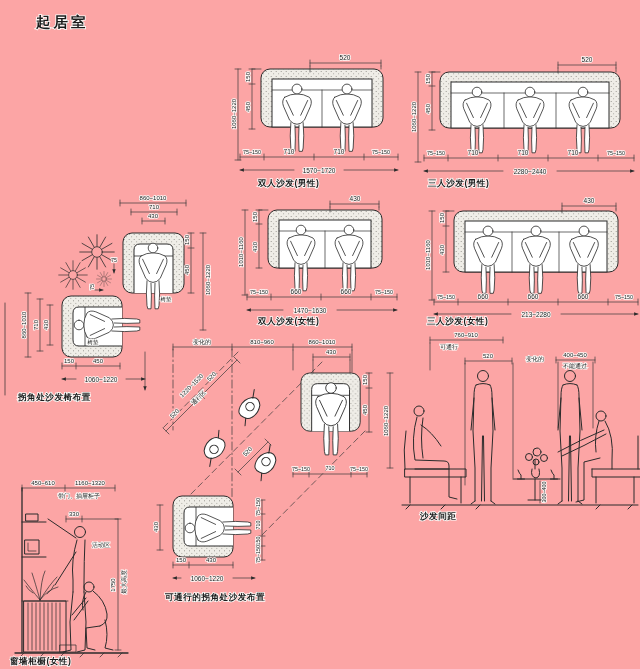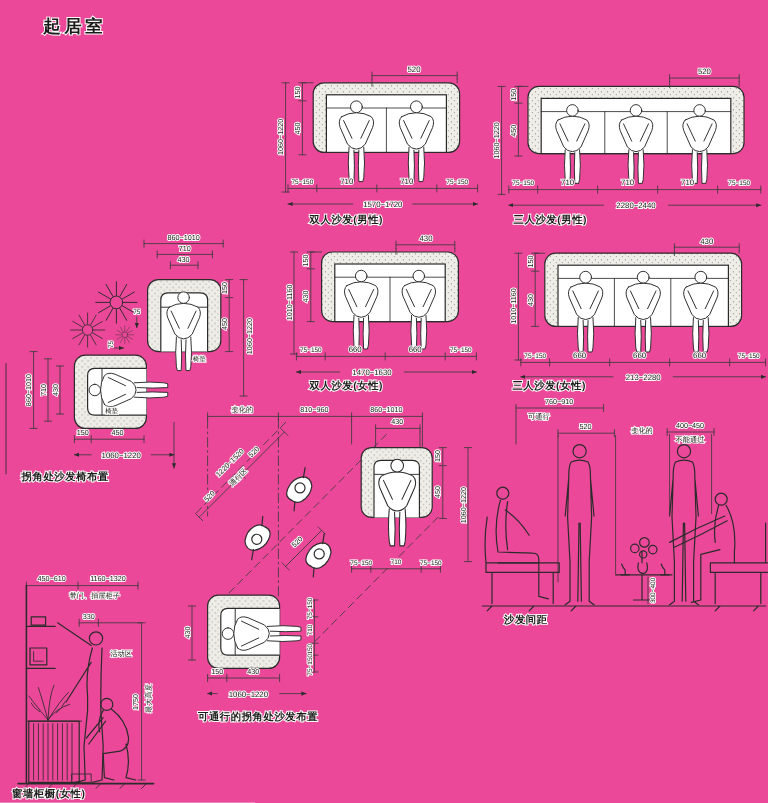--- a/index.html
+++ b/index.html
@@ -1,16 +1,16 @@
 <!DOCTYPE html>
 <html><head>
 <meta charset="utf-8">
 <style>
   html,body{margin:0;padding:0;background:#e8e8e8;}
-  #page{position:relative;width:640px;height:669px;background:#ec4899;overflow:hidden;
+  #page{position:relative;width:640px;height:669px;background:#fca5a5;overflow:hidden;
         font-family:"Liberation Sans","DejaVu Sans",sans-serif;}
   svg{display:block}
   .ln{fill:none;stroke:#2b2b2b;stroke-width:1;stroke-linecap:round;stroke-linejoin:round}
   .thin{stroke-width:.7}
   .dim{fill:none;stroke:#3a3a3a;stroke-width:.7;stroke-linecap:round}
   .dd{stroke-dasharray:8 3 1.5 3}
   .dash{stroke-dasharray:6 4}
   text{font-family:"Liberation Sans","DejaVu Sans",sans-serif;font-size:6.5px;fill:#1b1b1b;
        text-anchor:middle;paint-order:stroke;stroke:#fcfcfa;stroke-width:1.6px;}
   .t5{font-size:5.4px}.t6{font-size:6px}

